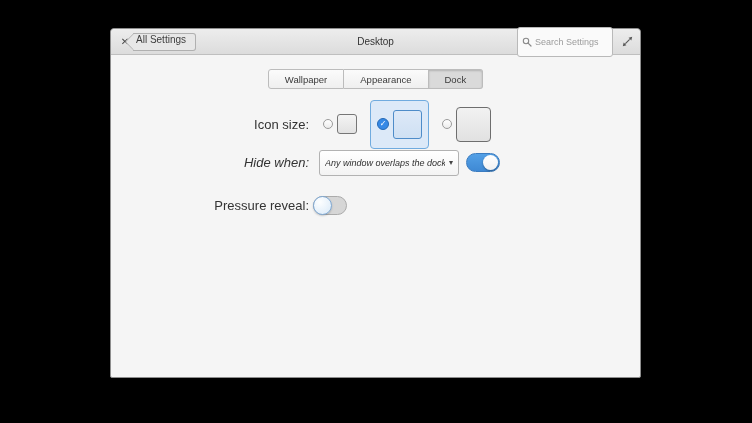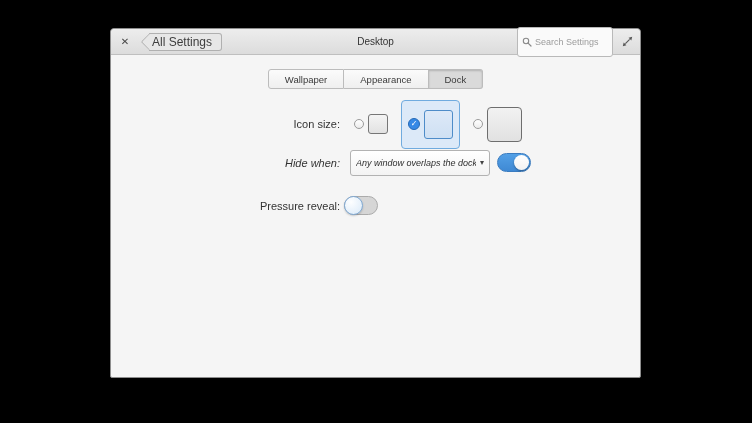--- a/index.html
+++ b/index.html
@@ -24,27 +24,27 @@
     border-bottom:1px solid #bfbfbf;
     border-radius:4px 4px 0 0;
     display:flex; align-items:center;
     padding:0 6px;
   }
   .close-btn {
     width:16px; height:16px; display:flex; align-items:center; justify-content:center;
     font-size:10px; font-weight:bold; color:#474747; cursor:default;
   }
   .back-btn {
-    position:relative; margin-left:16px; height:18px; box-sizing:border-box;
-    display:flex; align-items:center;
+    position:relative; margin-left:0; height:18px; box-sizing:border-box;
+    display:flex; align-items:flex-start;
     background:#e7e7e7;
     border:1px solid #b0b0b0; border-left:none;
     border-radius:0 3px 3px 0;
     padding:0 9px 0 3px;
-    font-size:12px; color:#3d3d3d;
+    font-size:10px; color:#3d3d3d;
   }
   .back-btn::before {
     content:""; position:absolute; left:-6.5px; top:50%;
     width:12.2px; height:12.2px;
     transform:translateY(-50%) rotate(45deg);
     background:#e7e7e7;
     border-left:1px solid #b0b0b0; border-bottom:1px solid #b0b0b0;
     border-radius:0 0 0 2px;
     box-sizing:border-box;
   }
@@ -80,21 +80,21 @@
     border:1px solid #bcbcbc; border-left:none;
   }
   .tab:first-child { border-left:1px solid #bcbcbc; border-radius:3px 0 0 3px; }
   .tab:last-child  { border-radius:0 3px 3px 0; }
   .tab.selected {
     background:#dadada;
     box-shadow:inset 0 1px 2px rgba(0,0,0,.18);
   }
   
   .row { display:flex; align-items:center; }
-  .row-label { width:198px; flex:none; text-align:right; font-size:11px; color:#333;padding-left:31px; }
+  .row-label { width:198px; flex:none; text-align:right; font-size:13px; color:#333; }
   .row-iconsize { margin-top:10px; height:50px; }
   .row-hidewhen { margin-top:4px; height:19px;font-style:italic; }
   .row-pressure { margin-top:24px; height:19px; }
 
   .iconsize-options { display:flex; align-items:center; gap:13px; margin-left:14px; }
   .size-option { display:flex; align-items:center; gap:4px; }
   .size-option.selected {
     background:#dce9f8;
     border:1px solid #70abdf; border-radius:4px;
     padding:9px 6px; box-sizing:border-box;

